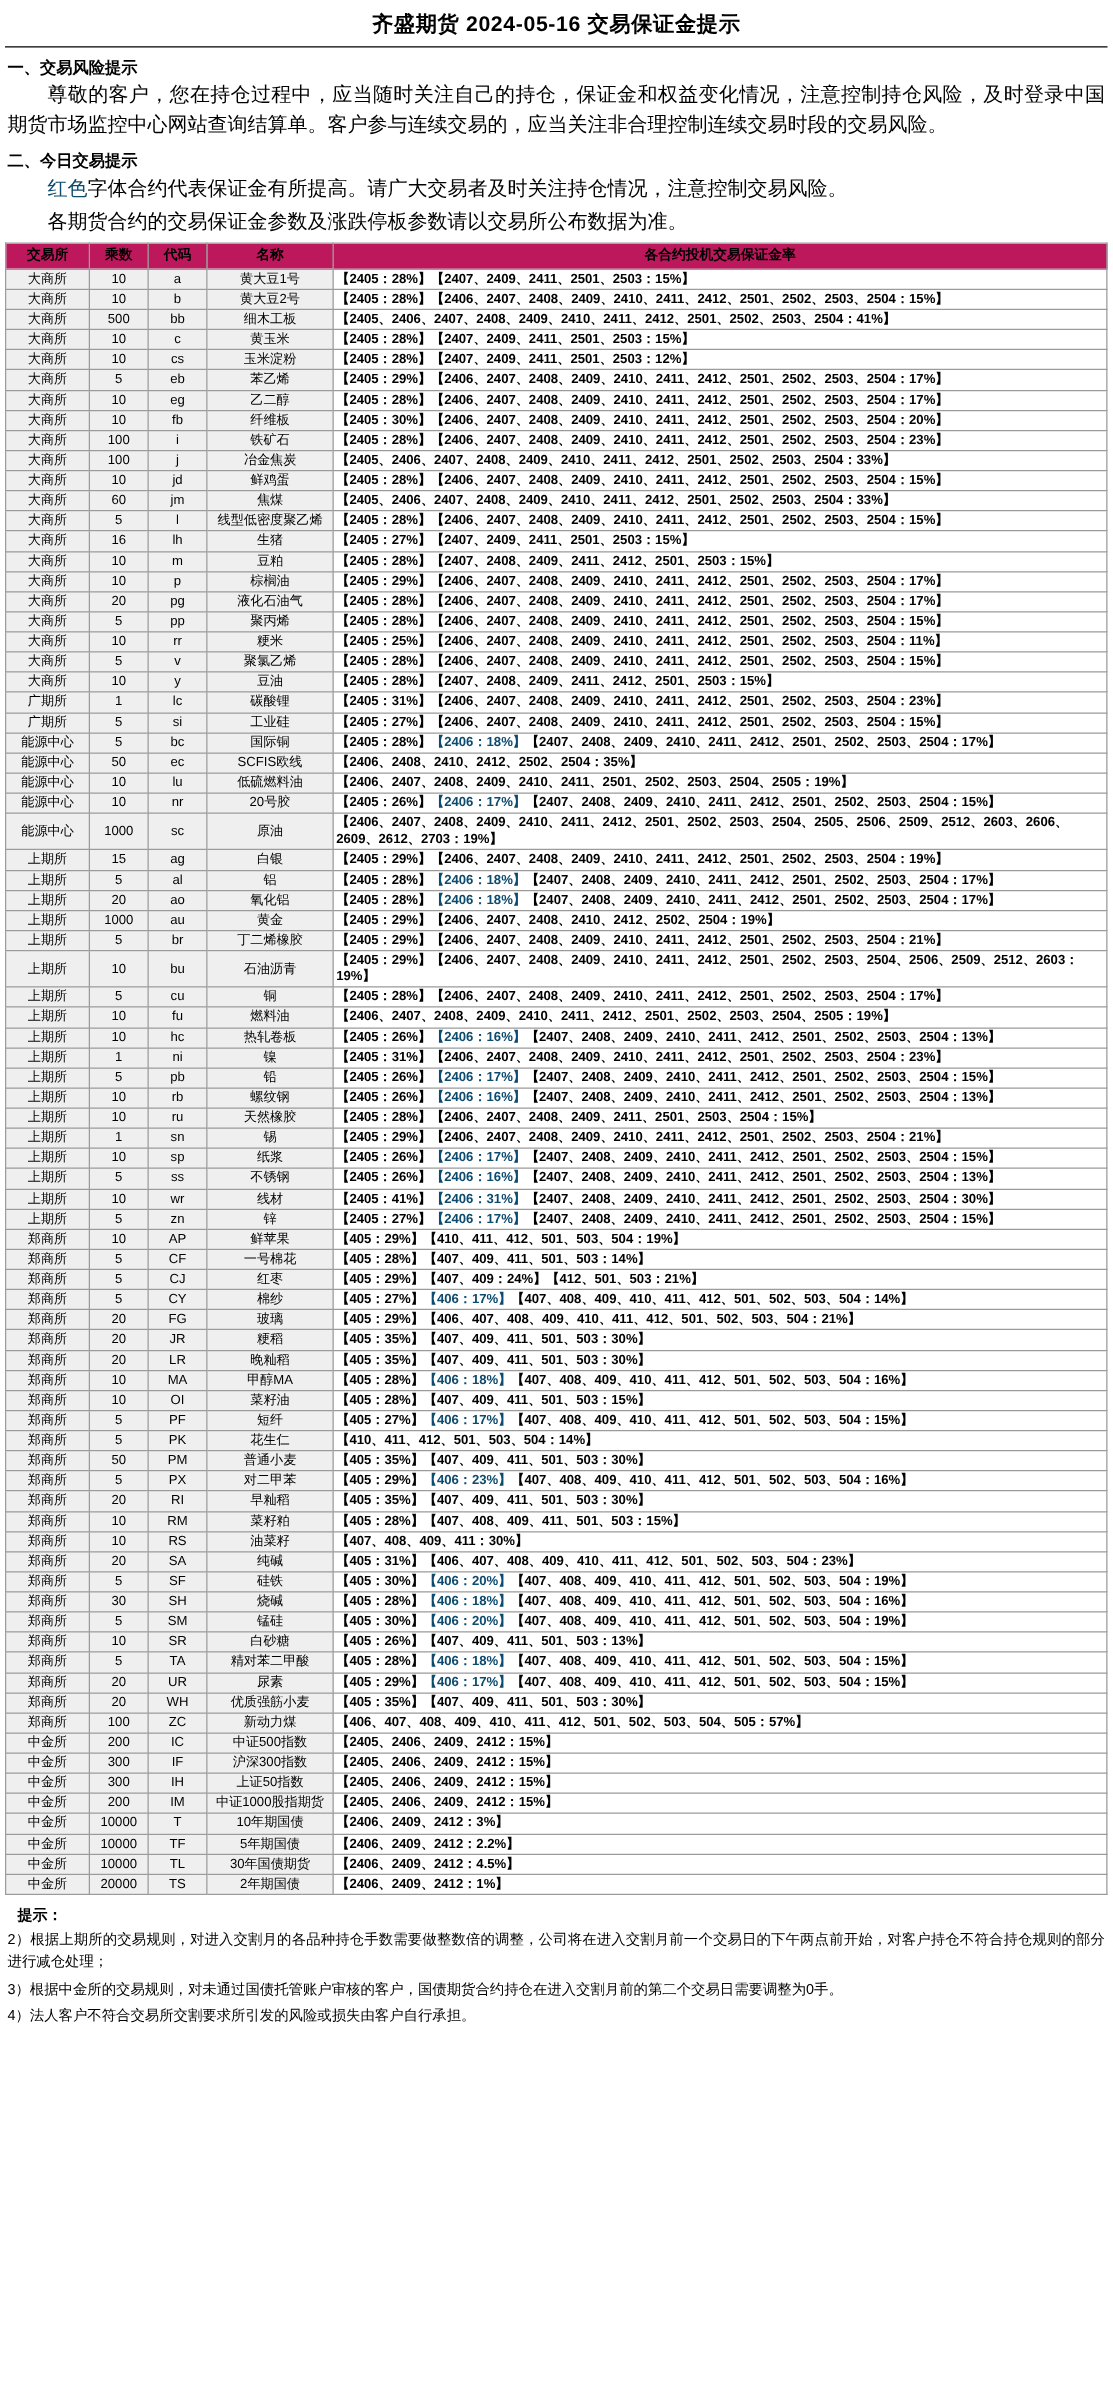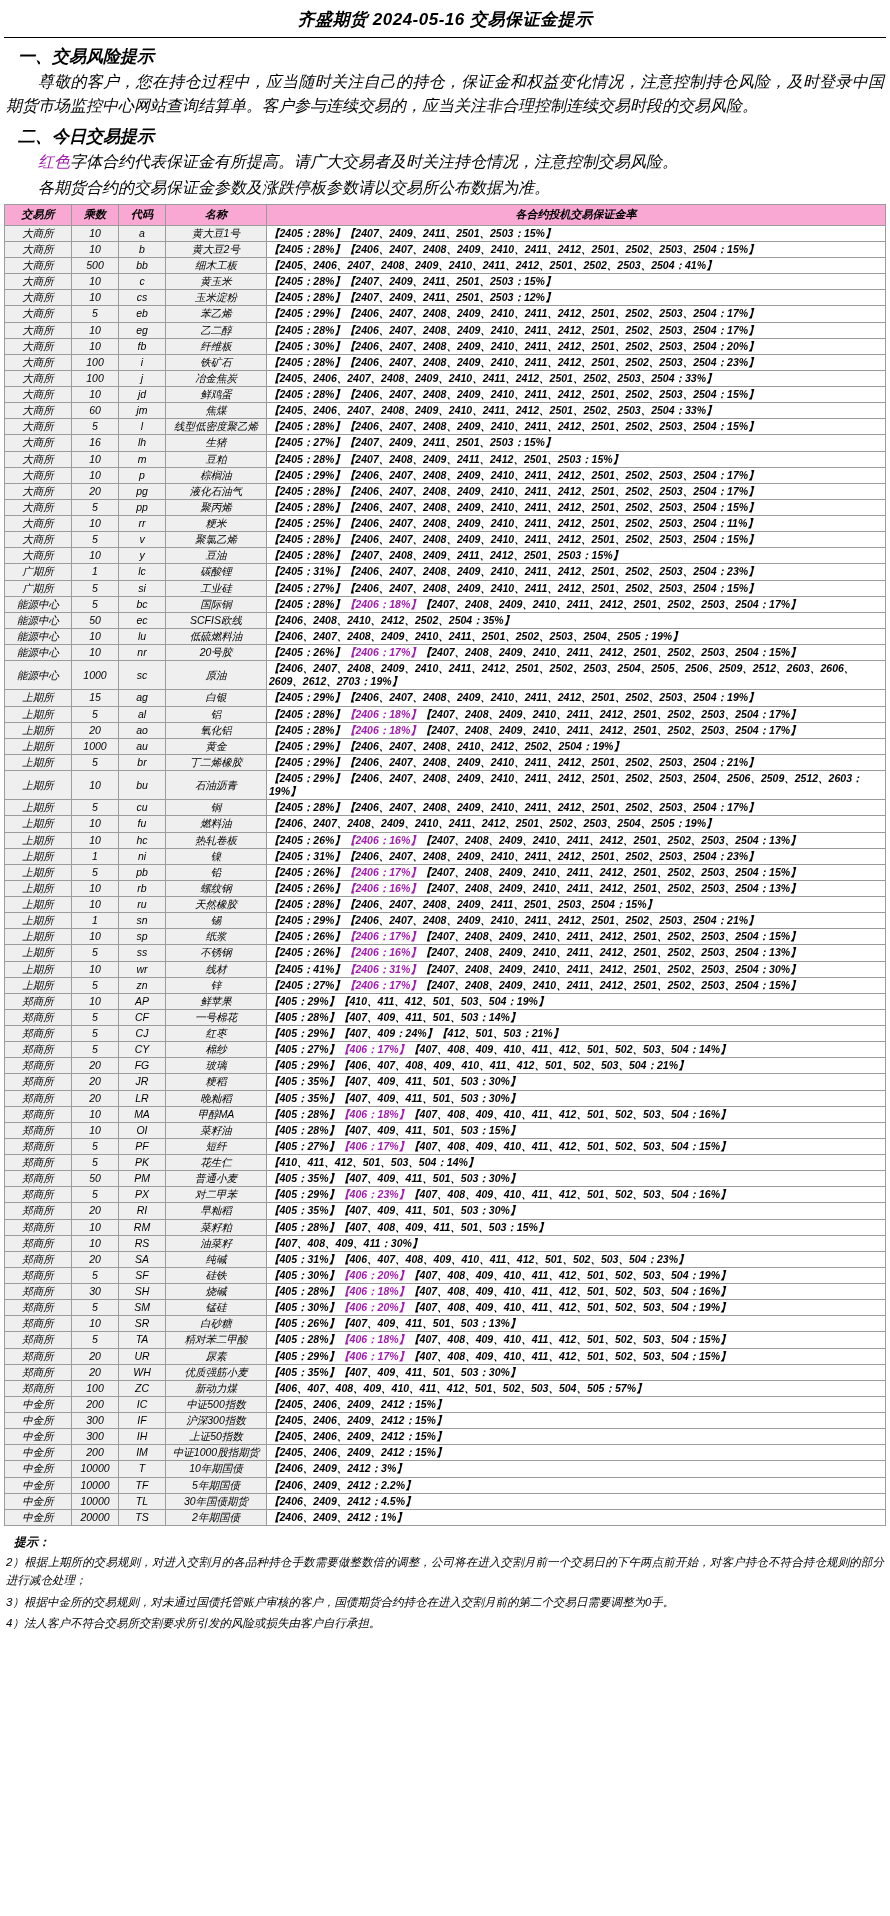--- a/index.html
+++ b/index.html
@@ -3,57 +3,57 @@
 <meta charset="utf-8">
 <style>
   html,body{margin:0;padding:0;}
   body{
     width:890px;
     background:#ffffff;
     font-family:"Liberation Sans","DejaVu Sans",sans-serif;
     font-size:11px;
     color:#000;
   }
-  .page{width:890px;box-sizing:border-box;padding:0 4px 6px 4px;font-style:italic;}
+  .page{width:890px;box-sizing:border-box;padding:0 4px 6px 4px;}
   .title{
     text-align:center;
     font-size:17px;
     font-weight:bold;
     padding:8px 0 6px 0;
     border-bottom:1px solid #000;
     letter-spacing:.5px;
   }
   .sec-head{
-    font-size:17px;
+    font-size:13px;
     font-weight:bold;
-    margin:7px 0 2px 14px;
+    margin:7px 0 2px 2px;
   }
   .para{
     font-size:16px;
     line-height:1.5;
     margin:0 2px 2px 2px;
     text-align:justify;
   }
   .indent{text-indent:2em;}
-  .red{color:#a21caf;}
+  .red{color:#0c4a6e;}
   table.m{
     width:100%;
     border-collapse:collapse;
     table-layout:fixed;
     margin-top:4px;
   }
   table.m th, table.m td{
     border:1px solid #9b9b9b;
     padding:1px 2px;
     font-size:10.5px;
     line-height:1.25;
     vertical-align:middle;
   }
   table.m th{
-    background:#f9a8d4;
+    background:#be185d;
     font-weight:bold;
     text-align:center;
     font-size:11px;
     padding:3px 2px;
   }
   .c-ex{width:62px;text-align:center;background:#efefef;}
   .c-mult{width:42px;text-align:center;background:#efefef;}
   .c-code{width:42px;text-align:center;background:#efefef;}
   .c-name{width:96px;text-align:center;background:#efefef;}
   .c-rate{text-align:left;font-weight:bold;}

